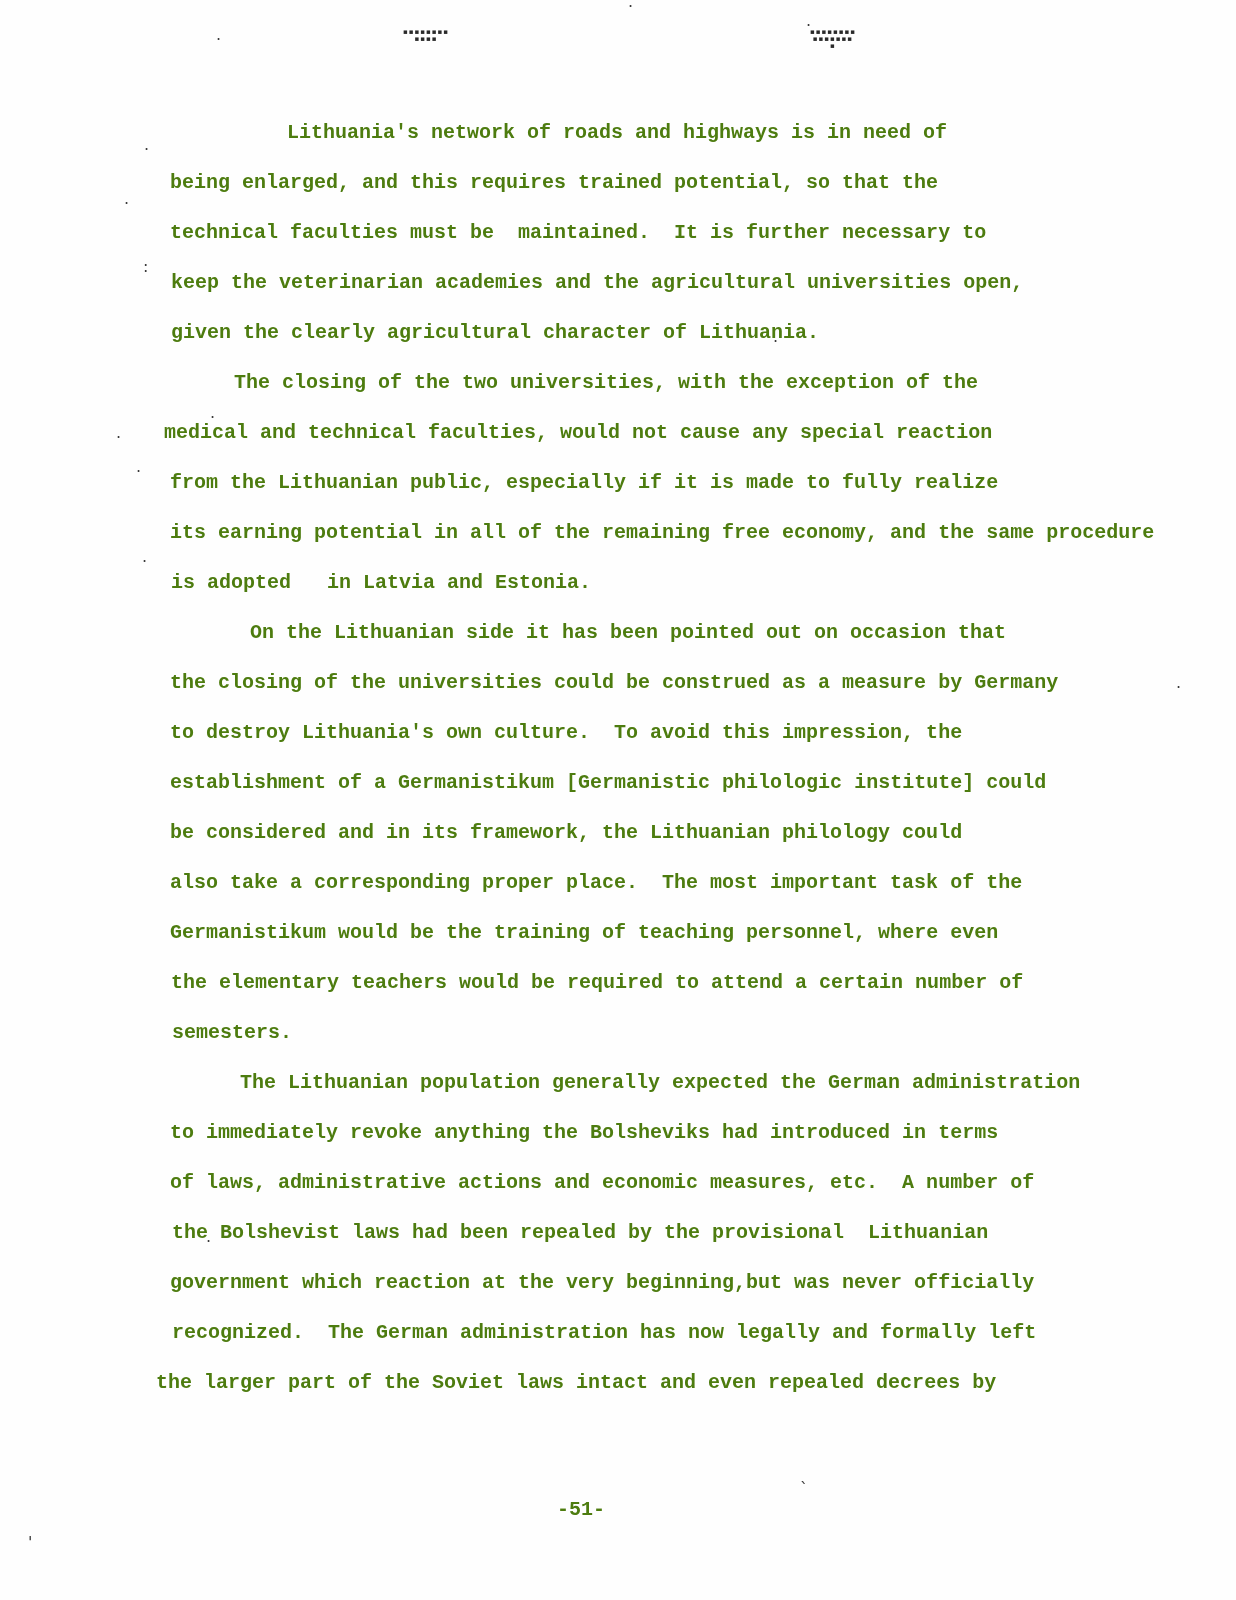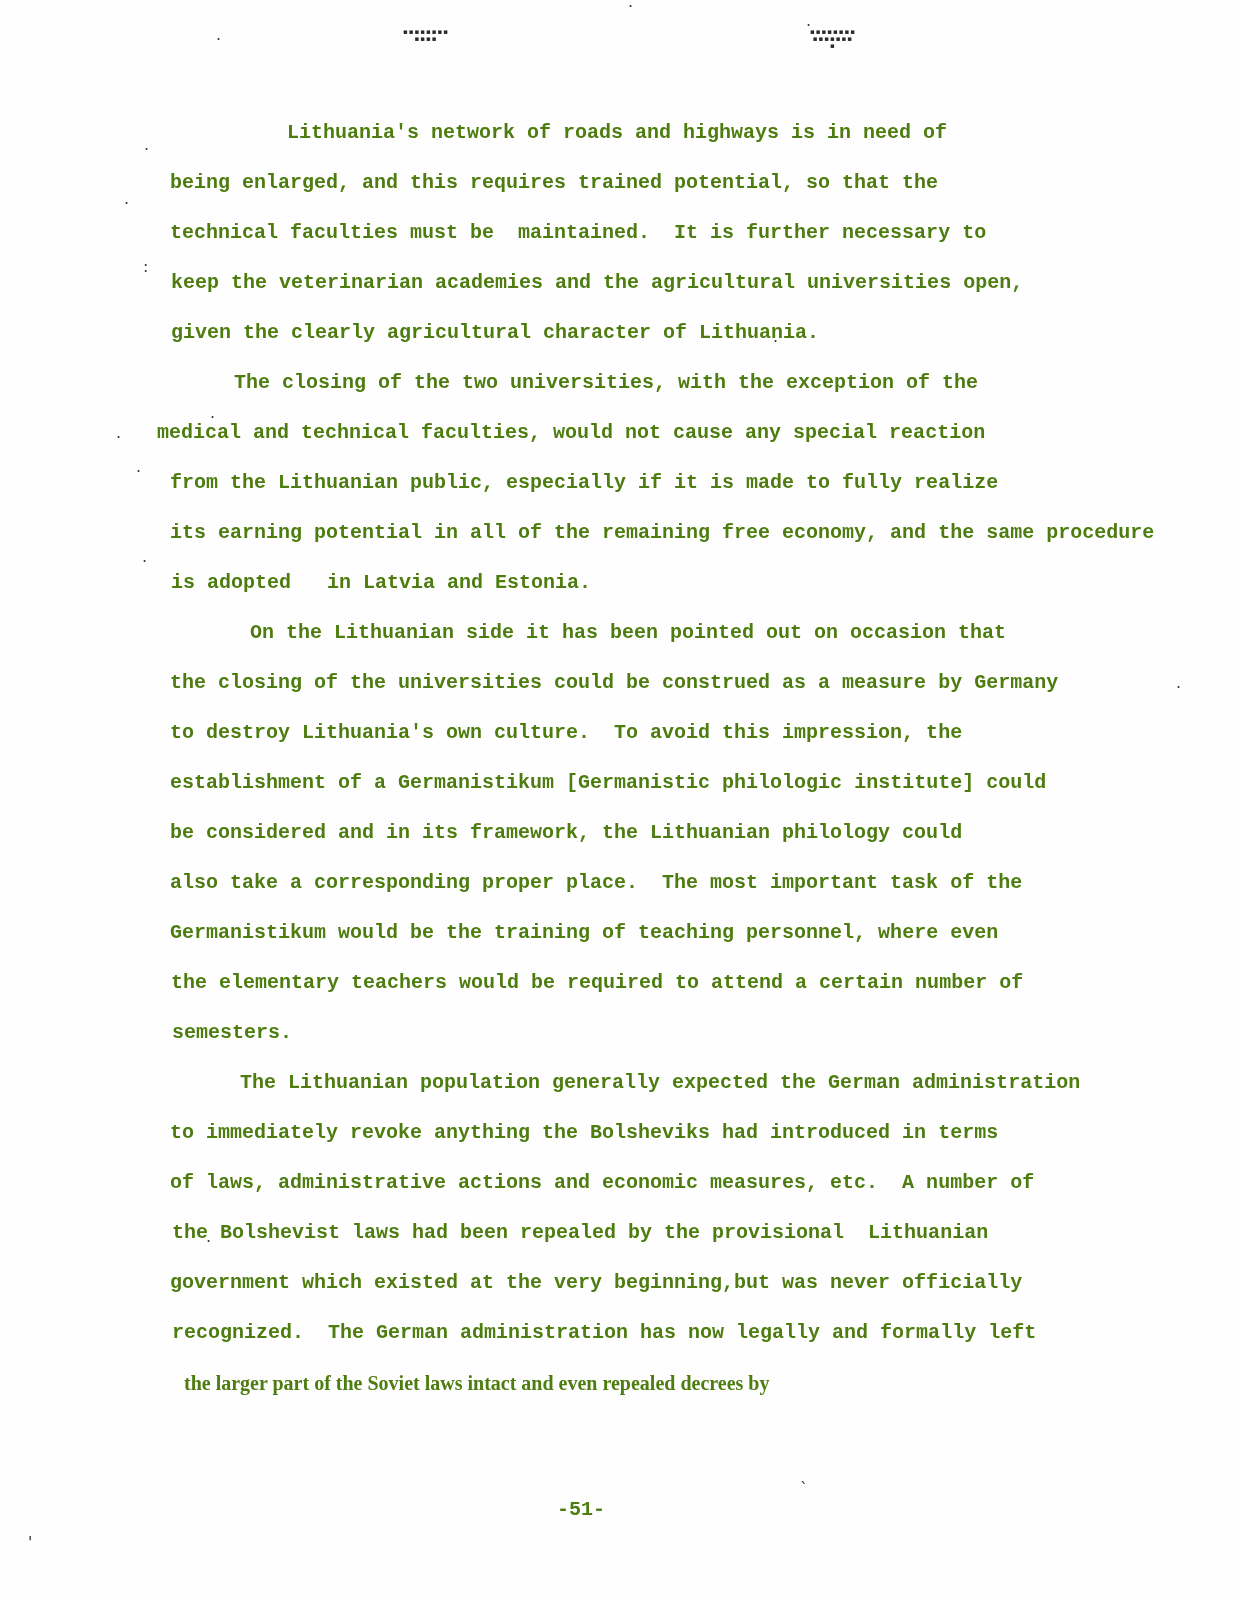--- a/index.html
+++ b/index.html
@@ -86,35 +86,35 @@
       <span class="speck" style="left: 800px; top: 1484px;">`</span>
       <span class="speck" style="left: 28px; top: 1538px;">'</span>
     </div>
   <div id="text-layer">
       <div class="line" style="left: 287px; top: 120px;"><span>Lithuania's network of roads and highways is in need of</span></div>
       <div class="line" style="left: 170px; top: 170px;"><span>being enlarged, and this requires trained potential, so that the</span></div>
       <div class="line" style="left: 170px; top: 220px;"><span>technical faculties must be  maintained.  It is further necessary to</span></div>
       <div class="line" style="left: 171px; top: 270px;"><span>keep the veterinarian academies and the agricultural universities open,</span></div>
       <div class="line" style="left: 171px; top: 320px;"><span>given the clearly agricultural character of Lithuania.</span></div>
       <div class="line" style="left: 234px; top: 370px;"><span>The closing of the two universities, with the exception of the</span></div>
-      <div class="line" style="left: 157px; top: 420px;"><span>medical and technical faculties, would not cause any special reaction</span></div>
+      <div class="line" style="left: 164px; top: 420px;"><span>medical and technical faculties, would not cause any special reaction</span></div>
       <div class="line" style="left: 170px; top: 470px;"><span>from the Lithuanian public, especially if it is made to fully realize</span></div>
       <div class="line" style="left: 170px; top: 520px;"><span>its earning potential in all of the remaining free economy, and the same procedure</span></div>
       <div class="line" style="left: 171px; top: 570px;"><span>is adopted   in Latvia and Estonia.</span></div>
       <div class="line" style="left: 250px; top: 620px;"><span>On the Lithuanian side it has been pointed out on occasion that</span></div>
       <div class="line" style="left: 170px; top: 670px;"><span>the closing of the universities could be construed as a measure by Germany</span></div>
       <div class="line" style="left: 170px; top: 720px;"><span>to destroy Lithuania's own culture.  To avoid this impression, the</span></div>
       <div class="line" style="left: 170px; top: 770px;"><span>establishment of a </span><span class="u">Germanistikum</span><span> [Germanistic philologic institute] could</span></div>
       <div class="line" style="left: 170px; top: 820px;"><span>be considered and in its framework, the Lithuanian philology could</span></div>
       <div class="line" style="left: 170px; top: 870px;"><span>also take a corresponding proper place.  The most important task of the</span></div>
       <div class="line" style="left: 170px; top: 920px;"><span class="u">Germanistikum</span><span> would be the training of teaching personnel, where even</span></div>
       <div class="line" style="left: 171px; top: 970px;"><span>the elementary teachers would be required to attend a certain number of</span></div>
       <div class="line" style="left: 172px; top: 1020px;"><span>semesters.</span></div>
       <div class="line" style="left: 240px; top: 1070px; text-align: right;"><span>The Lithuanian population generally expected the German administration</span></div>
       <div class="line" style="left: 170px; top: 1120px;"><span>to immediately revoke anything the Bolsheviks had introduced in terms</span></div>
       <div class="line" style="left: 170px; top: 1170px;"><span>of laws, administrative actions and economic measures, etc.  A number of</span></div>
       <div class="line" style="left: 172px; top: 1220px;"><span>the Bolshevist laws had been repealed by the provisional  Lithuanian</span></div>
-      <div class="line" style="left: 170px; top: 1270px;"><span>government which existed at the very beginning,but was never officially</span></div>
+      <div class="line" style="left: 170px; top: 1270px;"><span>government which reaction at the very beginning,but was never officially</span></div>
       <div class="line" style="left: 172px; top: 1320px; text-align: right;"><span>recognized.  The German administration has now legally and formally left</span></div>
-      <div class="line" style="left: 184px; top: 1370px; font-family: Liberation Serif, serif;"><span>the larger part of the Soviet laws intact and even repealed decrees by</span></div>
+      <div class="line" style="left: 156px; top: 1370px;"><span>the larger part of the Soviet laws intact and even repealed decrees by</span></div>
     </div>
   <div class="line" id="page-number">-51-</div>
 </div>
 
 </body></html>

